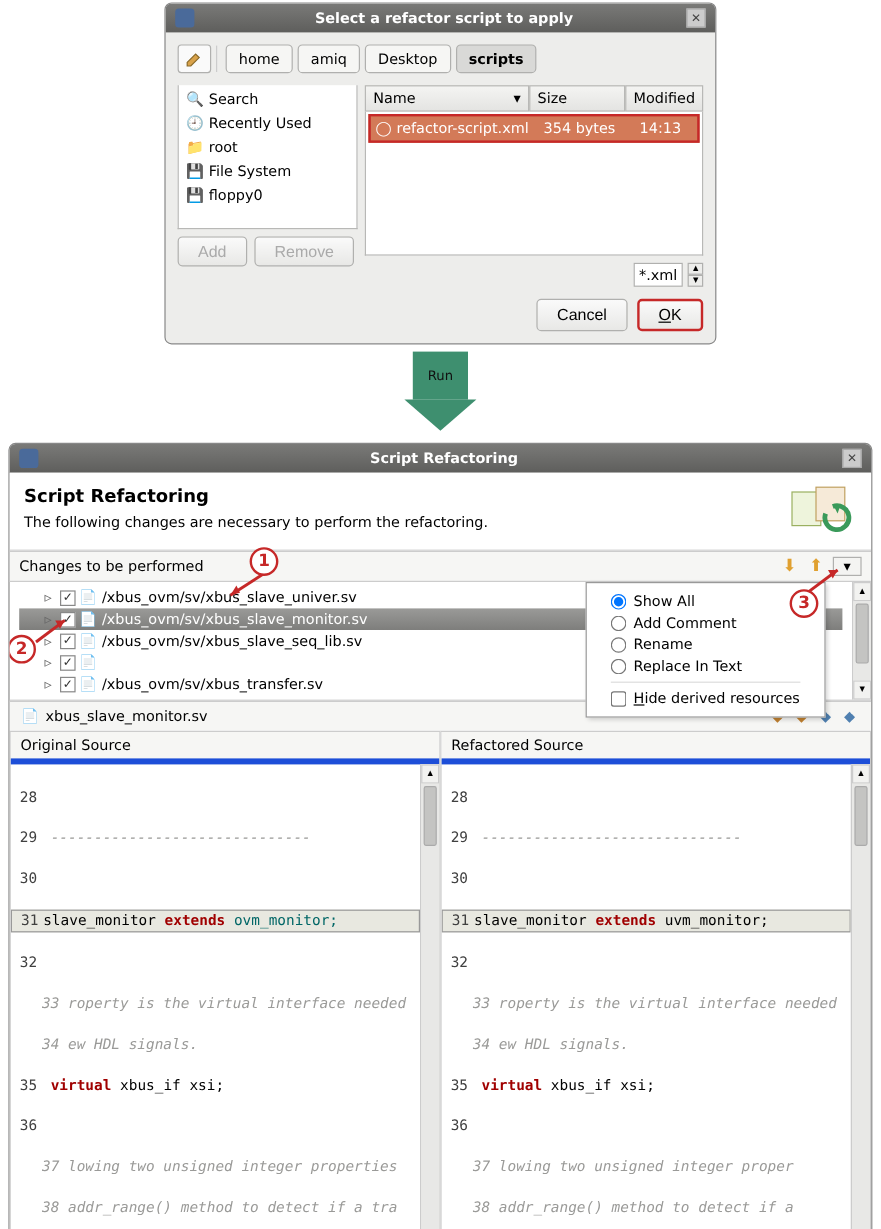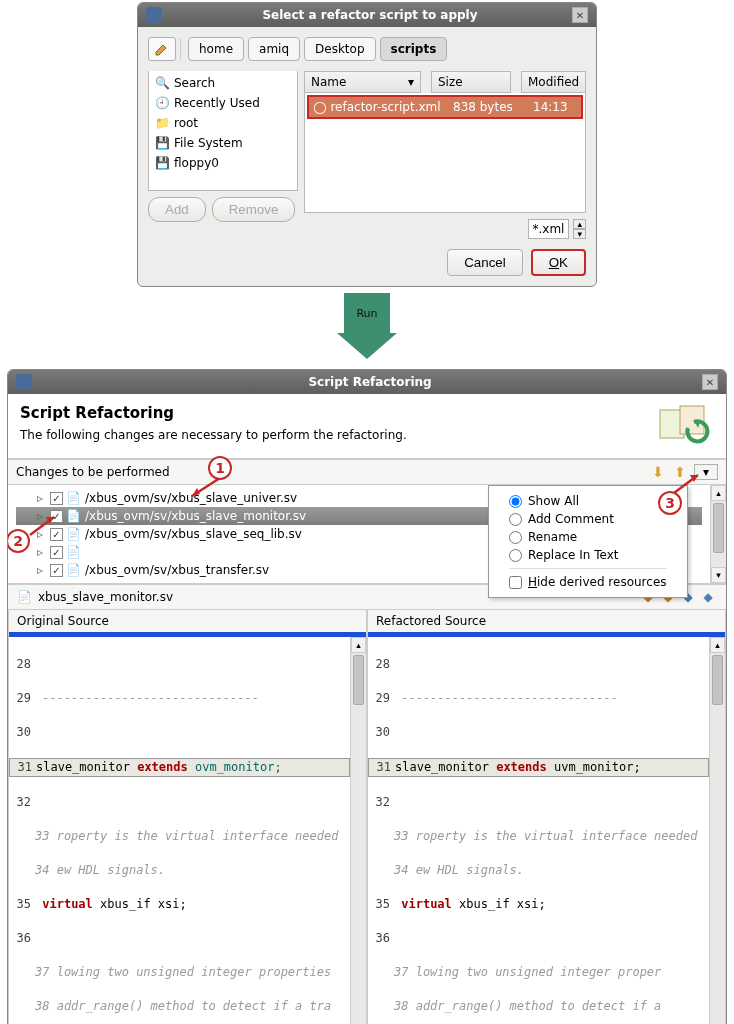--- a/index.html
+++ b/index.html
@@ -13,32 +13,32 @@
 .d1-body { padding: 10px; }
 .path-row { display: flex; gap: 4px; margin-bottom: 10px; align-items: center; flex-wrap: wrap; }
 .path-btn { border: 1px solid #b0b0ae; background: #f6f6f4; padding: 4px 10px; border-radius: 4px; cursor: pointer; }
 .path-btn.active { background: #d9d9d7; font-weight: bold; }
 .pencil-icon { width: 28px; height: 24px; border: 1px solid #b0b0ae; background: #fafafa; display: inline-flex; align-items: center; justify-content: center; border-radius: 3px;}
 .pencil-icon svg { width: 16px; height: 16px; }
 .chooser { display: flex; gap: 6px; }
 .places-pane { width: 150px; }
 .files-pane { flex: 1; }
 .pane-head { background: linear-gradient(#f4f4f2,#e4e4e2); border: 1px solid #b8b8b6; padding: 3px 6px; font-weight: 500; }
-.files-head { display: flex; gap: 10px; }
+.files-head { display: flex; }
 .files-head .col { border: 1px solid #b8b8b6; padding: 3px 6px; background: linear-gradient(#f4f4f2,#e4e4e2); }
 .col-name { flex: 1; display: flex; justify-content: space-between; align-items: center; gap: 4px;}
 .col-size { width: 80px; }
 .col-mod { width: 65px; }
 .pane-body { border: 1px solid #b8b8b6; border-top: none; background: #fff; min-height: 120px; padding: 2px; }
 .place-item { padding: 3px 4px; display: flex; align-items: center; gap: 5px; cursor: pointer; }
 .place-item .pi-icon { width: 14px; height: 14px; display: inline-block;}
 .file-row { display: flex; padding: 3px 4px; border: 2px solid #c62828; background: #d37a58; color: #fff; align-items: center; gap: 4px;}
 .file-row .fname { flex: 1; }
 .btn { border: 1px solid #b0b0ae; background: linear-gradient(#fafafa,#e8e8e6); padding: 4px 16px; border-radius: 4px; cursor: pointer; }
-.btn.disabled { color: #aaa; border-radius: 11px; }
+.btn.disabled { color: #aaa; }
 .btn.hl { border: 2px solid #c62828; }
 .add-remove { margin-top: 6px; display: flex; gap: 6px;}
 .filter-row { display: flex; justify-content: flex-end; margin-top: 6px; gap:4px; align-items:center;}
 .select-wrap { border:1px solid #b0b0ae; background:#fff; padding:2px 4px; display:flex; align-items:center; gap:6px;}
 .spinner { border:1px solid #b0b0ae; padding:1px 3px; font-size:9px; line-height:6px;}
 .action-row { display: flex; justify-content: flex-end; gap: 8px; margin-top: 10px; }
 
 .arrow-area { display: flex; justify-content: center; padding: 4px 0 8px; }
 .big-arrow { position: relative; width: 60px; }
 .big-arrow .shaft { width: 46px; height: 40px; background: #3e8f6f; margin: 0 auto; display:flex; align-items:center; justify-content:center; color:#111; font-size:11px; }
@@ -154,21 +154,21 @@
               <span>Name</span>
               <span>▾</span>
             </div>
           <div class="col col-size">Size</div>
           <div class="col col-mod">Modified</div>
         </div>
         <div class="pane-body">
           <div class="file-row">
             <span>◯</span>
             <span class="fname">refactor-script.xml</span>
-            <span style="width:76px">838 bytes</span>
+            <span style="width:76px">354 bytes</span>
             <span style="width:44px">14:13</span>
           </div>
         </div>
         <div class="filter-row">
           <div class="select-wrap">
             <span>*.xml</span>
           </div>
           <div style="display:flex;flex-direction:column;">
             <span class="spinner">▴</span>
             <span class="spinner">▾</span>

